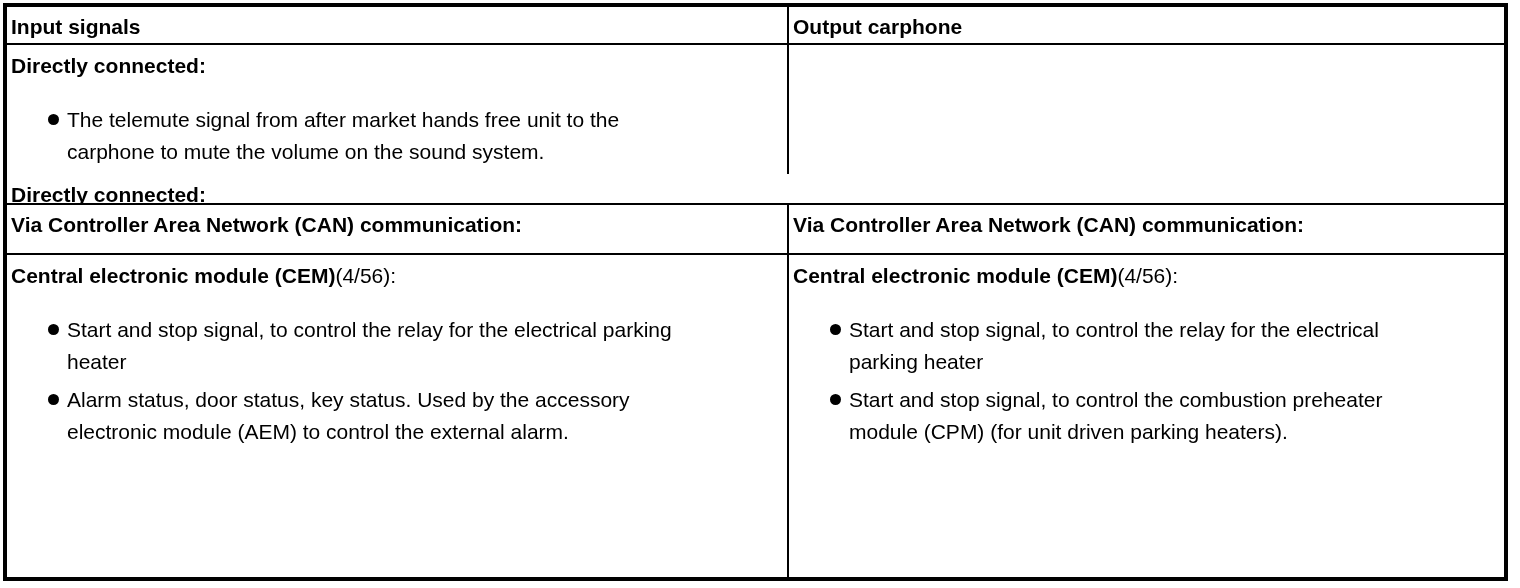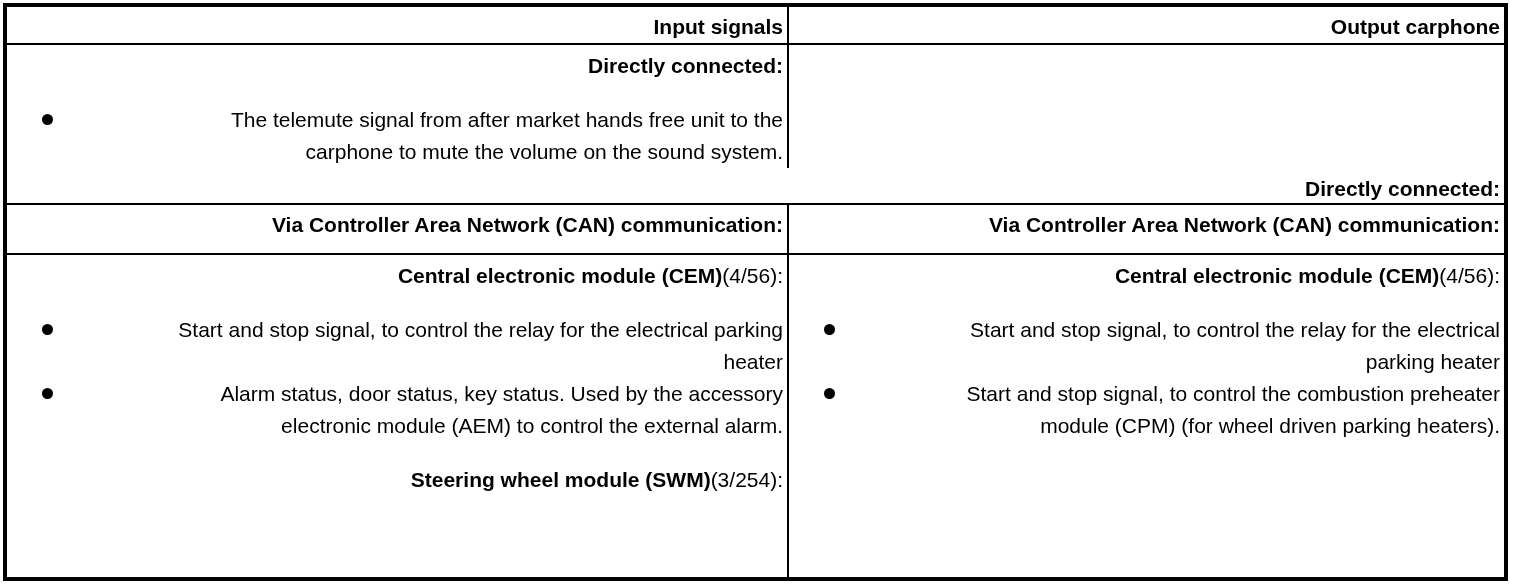--- a/index.html
+++ b/index.html
@@ -37,21 +37,20 @@
     flex: none;
   }
   .row-header  { height: 38px; }
   .row-direct  { height: 160px; flex-direction: column; }
   .row-can     { height: 50px; }
   .row-modules { flex: 1; border-bottom: none; }
 
   .cell {
     padding: 5px 4px 0 4px;
     overflow: hidden;
-    text-align: right;
   }
   .cell-left {
     width: 782px;
     border-right: 2px solid #000000;
     flex: none;
   }
   .cell-right { flex: 1; }
 
   .row-header .cell, .row-can .cell { padding-top: 4px; }
 
@@ -64,21 +63,21 @@
   }
 
   ul.bullets {
     margin: 22px 0 0 0;
     padding: 0;
     list-style: none;
   }
   ul.bullets li {
     position: relative;
     padding-left: 50px;
-    margin: 0;
+    margin: 6px;
   }
   .dot {
     position: absolute;
     left: 31px;
     top: 10px;
     width: 11px;
     height: 11px;
     background: #000000;
     border-radius: 50%;
   }
@@ -135,43 +134,40 @@
             </li>
             <li>
               <span class="dot"></span>
               <span class="bullet-text">Alarm status, door status, key status. Used by the accessory
 electronic module (AEM) to control the external alarm.</span>
             </li>
           </ul>
         </div>
 
         <div class="section">
-          <p class="bold-heading">
-            <span>Steering wheel module (SWM)</span><span class="module-ref">(3/254):</span>
-          </p>
         </div>
 
       </div>
       <div class="cell cell-right">
 
 
         <div class="section">
           <p class="bold-heading">
             <span>Central electronic module (CEM)</span><span class="module-ref">(4/56):</span>
           </p>
           <ul class="bullets">
             <li>
               <span class="dot"></span>
               <span class="bullet-text">Start and stop signal, to control the relay for the electrical
 parking heater</span>
             </li>
             <li>
               <span class="dot"></span>
               <span class="bullet-text">Start and stop signal, to control the combustion preheater
-module (CPM) (for wheel driven parking heaters).</span>
+module (CPM) (for unit driven parking heaters).</span>
             </li>
           </ul>
         </div>
 
       </div>
     </div>
 
   </div>
 </div>
 

